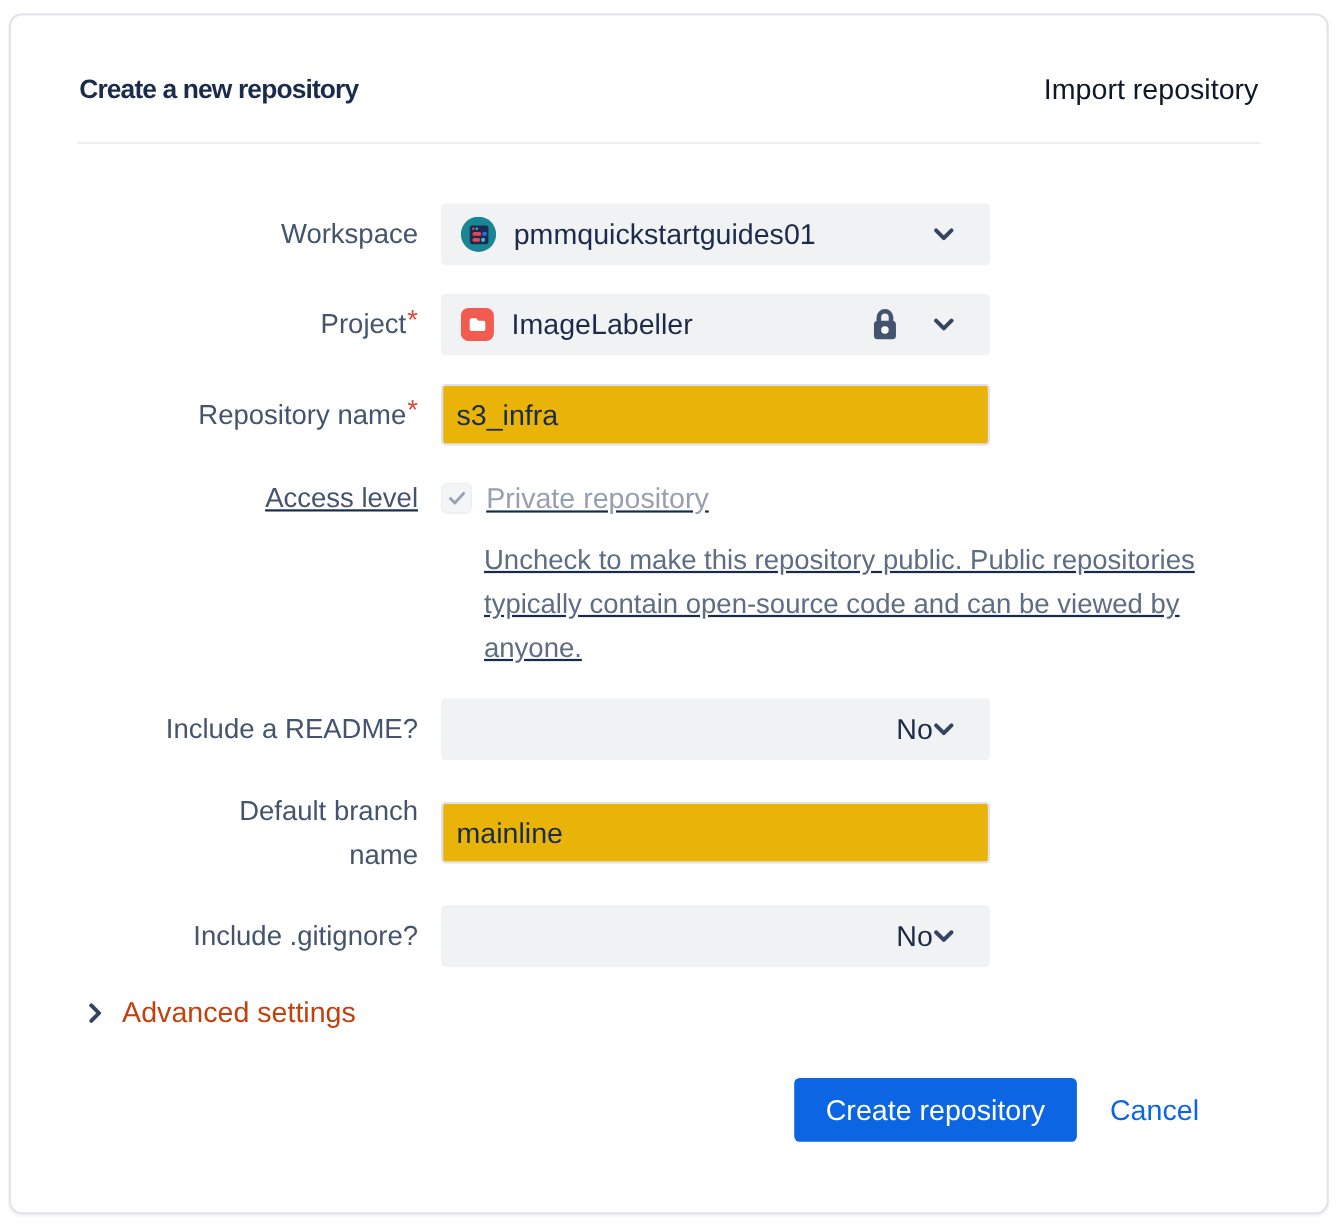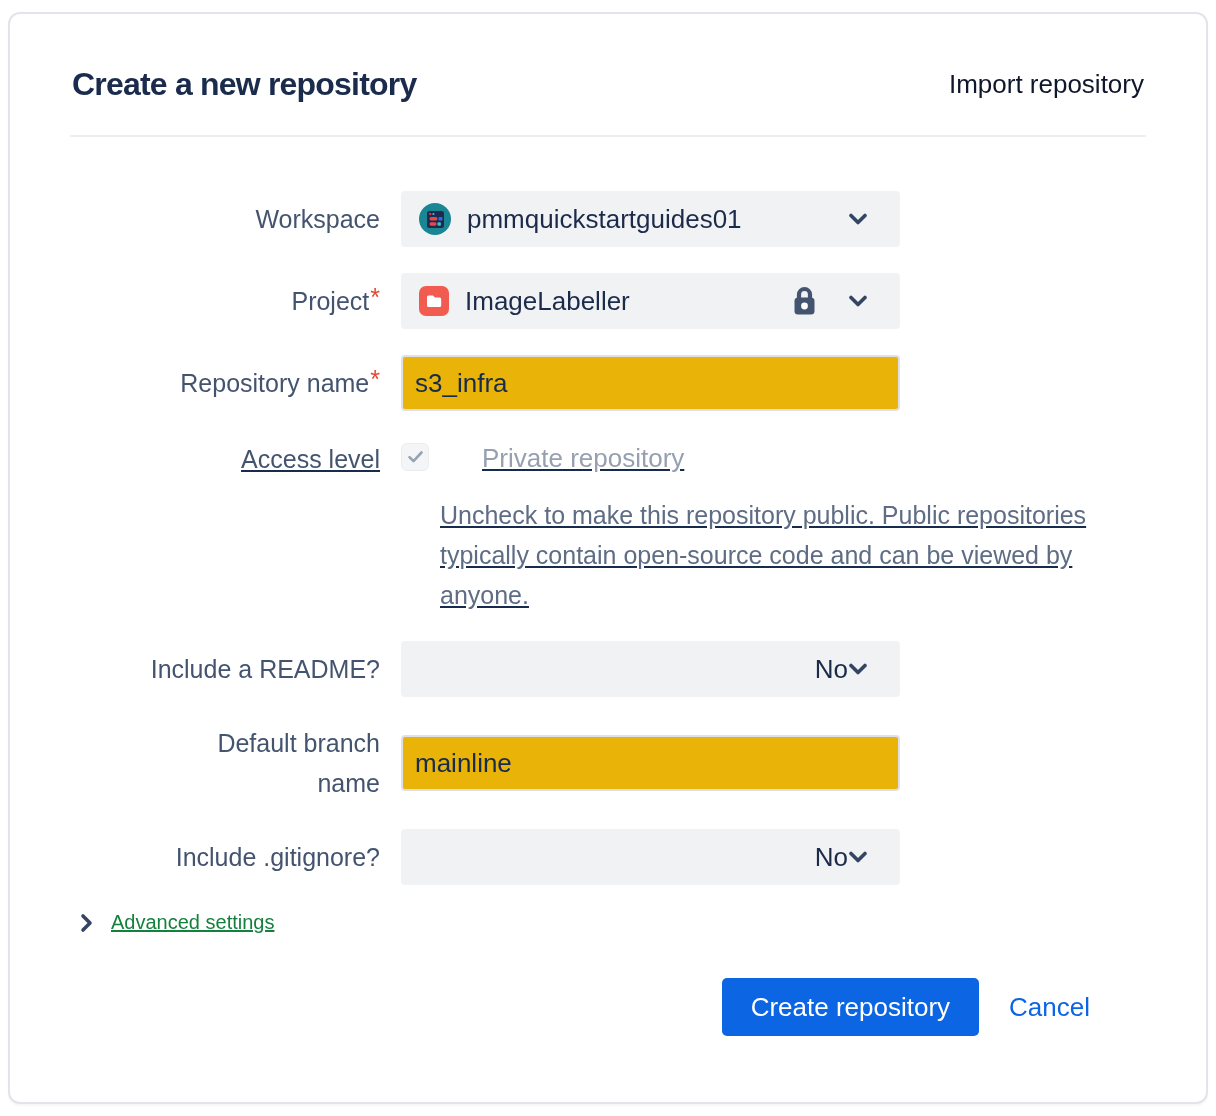--- a/index.html
+++ b/index.html
@@ -19,21 +19,21 @@
     border-radius: 12px;
     padding: 52px 60px 60px 60px;
     box-shadow: 0 2px 2px rgba(9,30,66,0.04);
   }
   .header-row {
     display: flex; align-items: center; justify-content: space-between;
     padding: 0 2px;
   }
   .page-title {
     margin: 0;
-    font-size: 32px; font-weight: 700;
+    font-size: 24px; font-weight: 700;
     color: #1A2B4C;
     letter-spacing: -0.8px;
   }
   .import-link {
     font-size: 26px; color: #0f172a; text-decoration: none; cursor: pointer;
   }
   .divider { height: 2px; background: #EDEEF2; margin: 32px 0 54px 0; }
 
   .form-row {
     display: grid;
@@ -70,21 +70,21 @@
     height: 56px; width: 499px;
     background: #eab308;
     border: 2px solid #DFE1E6;
     border-radius: 4px;
     padding: 0 12px;
     font-size: 26px; color: #172B4D;
     font-family: "Liberation Sans", sans-serif;
     outline: none;
   }
 
-  .checkbox-row { display: flex; height: 32px; margin-top: 0; gap: 40px; }
+  .checkbox-row { display: flex; align-items: center; height: 32px; margin-top: 0; }
   .form-row.align-top .field-label { line-height: 32px; }
   .checkbox {
     width: 28px; height: 28px;
     background: #F4F5F7;
     border: 1px solid #EAECEF;
     border-radius: 6px;
     display: flex; align-items: center; justify-content: center;
     cursor: default;
   }
   .checkbox-label { font-size: 26px; color: #96A0B0; margin-left: 13px; }
@@ -97,21 +97,21 @@
 
   .lock-wrap { display: inline-flex; margin-right: 30px; }
 
   .advanced-row {
     display: flex; align-items: center;
     padding-left: 10px;
     margin: 22px 0 42px 0;
     cursor: pointer;
     gap: 18px;
   }
-  .advanced-label { font-size: 20px; color: #15803d; text-decoration: underline; }
+  .advanced-label { font-size: 26px; color: #c2410c; }
 
   .actions-row {
     display: flex; align-items: center; justify-content: flex-end;
     gap: 20px;
     padding-right: 46px;
     margin-top: 44px;
   }
   .primary-btn {
     height: 58px;
     padding: 0 29px;

